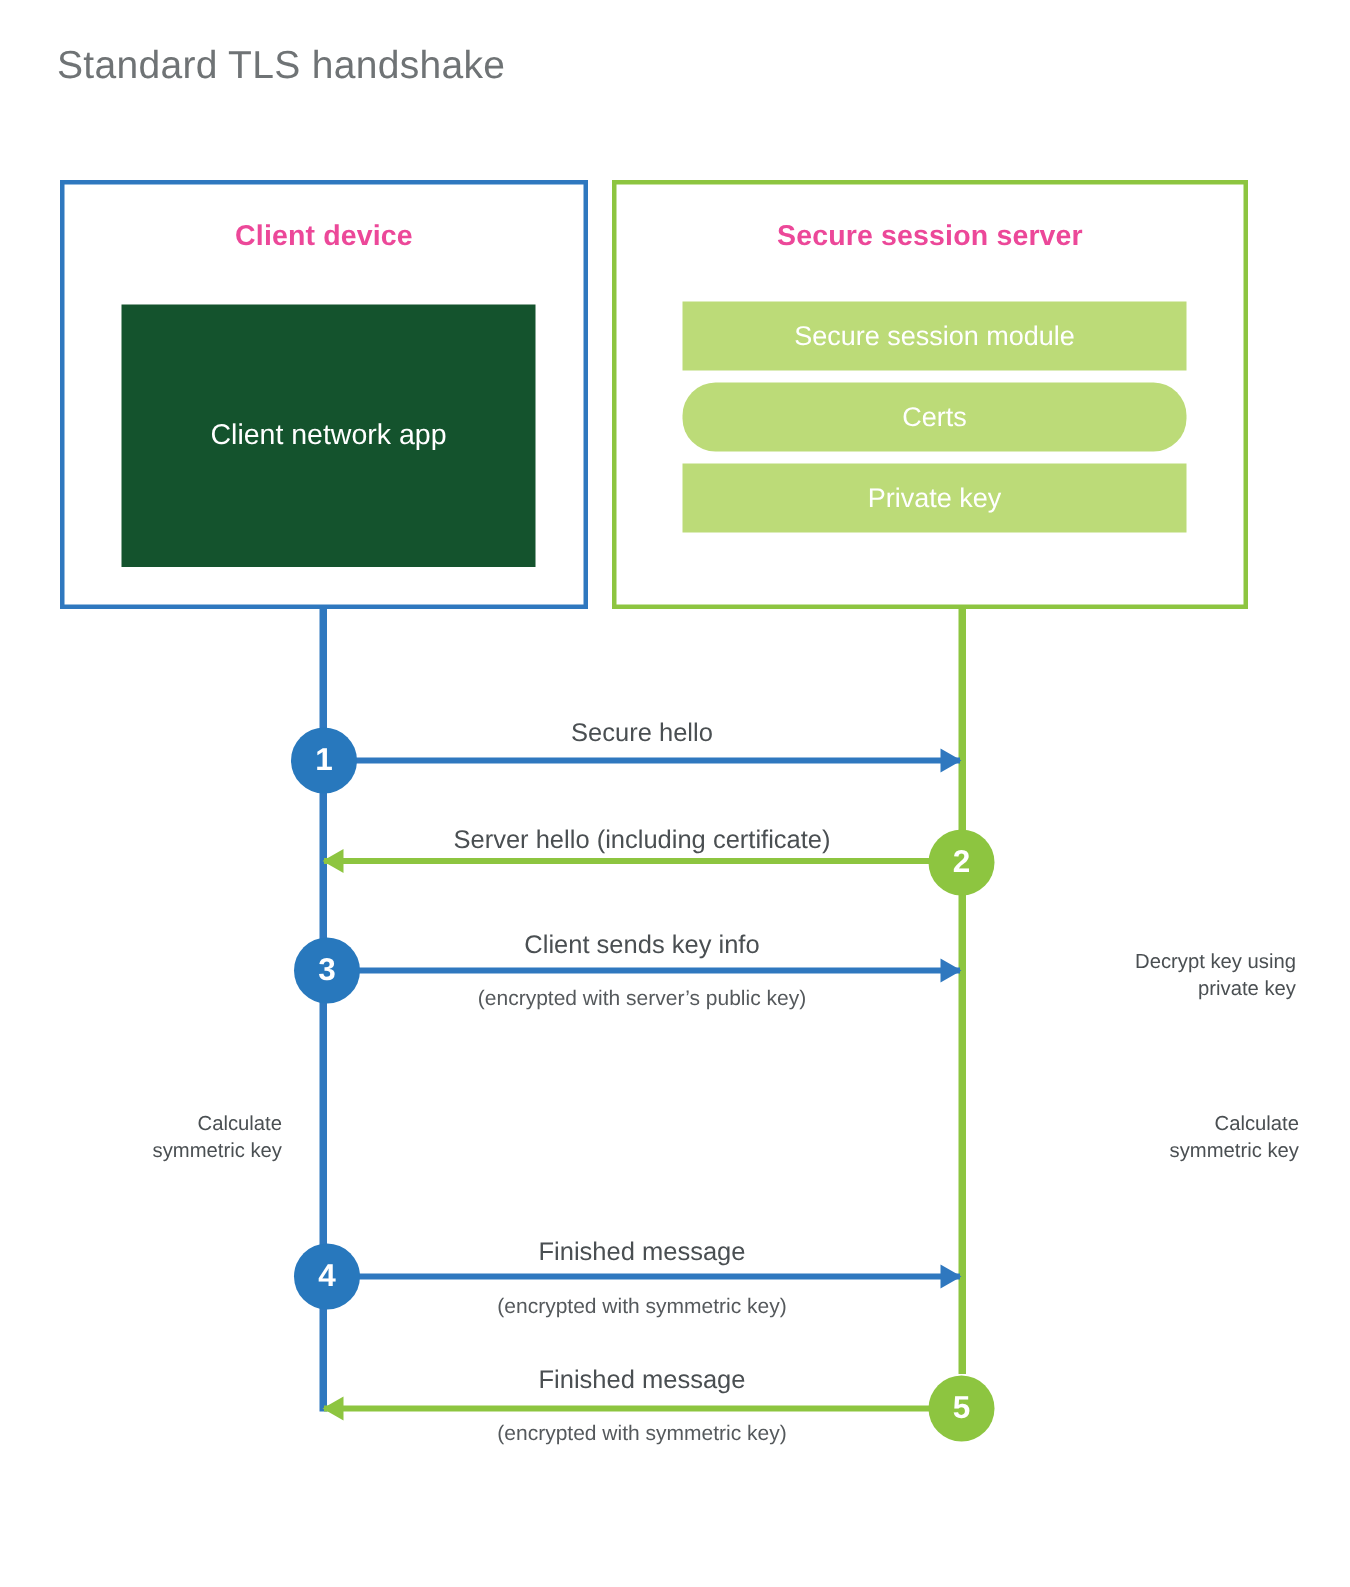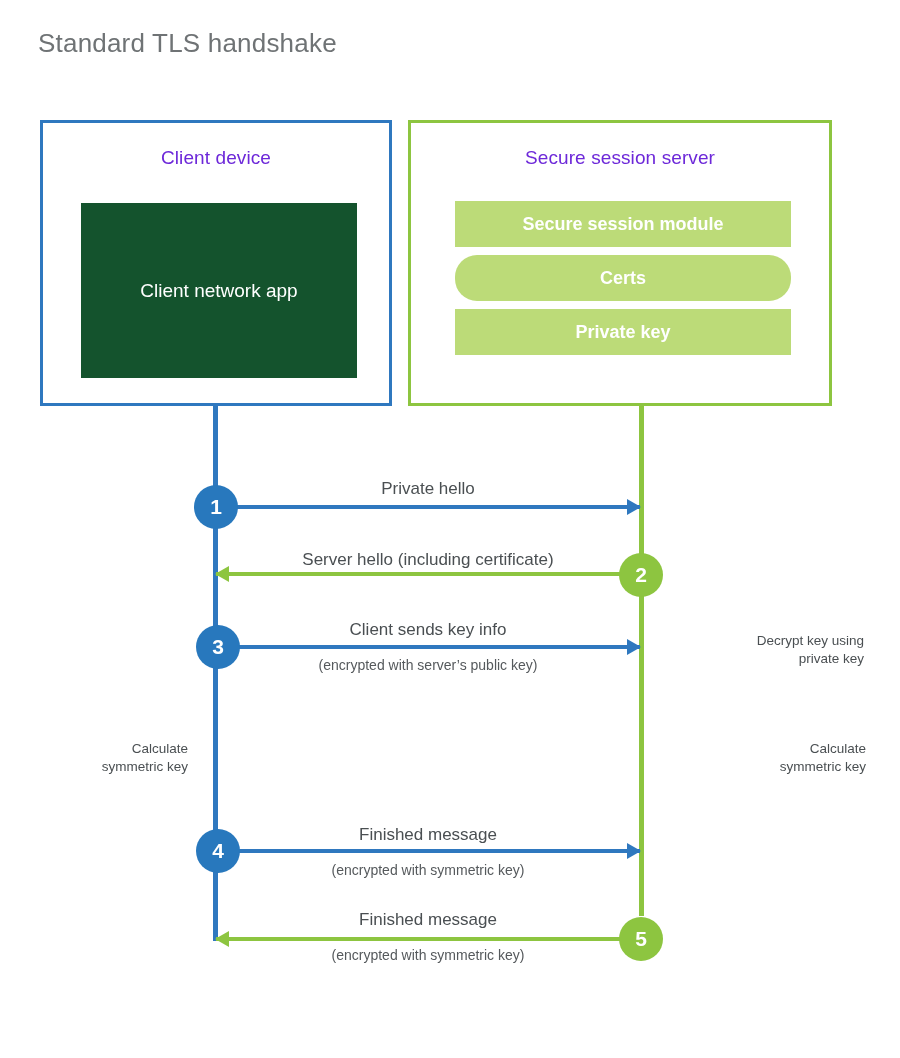--- a/index.html
+++ b/index.html
@@ -18,38 +18,38 @@
     color: #6f7375; white-space: nowrap;
   }
 
   
   .endpoint-box { position: absolute; background: #ffffff; }
   #client-box { left: 40px; top: 120px; width: 352px; height: 286px; border: 3px solid #2f78bf; }
   #server-box { left: 408px; top: 120px; width: 424px; height: 286px; border: 3px solid #8dc540; }
 
   .box-title {
     position: absolute; left: 0; right: 0; top: 24px;
-    text-align: center; font-size: 19px; font-weight: normal;
-    color: #6d28d9; letter-spacing: .1px;
+    text-align: center; font-size: 19px; font-weight: bold;
+    color: #ec4899; letter-spacing: .1px;
   }
 
   
   .app-block {
     position: absolute; left: 38px; top: 80px; width: 276px; height: 175px;
     background: #14532d; color: #ffffff;
     display: flex; align-items: center; justify-content: center; text-align: center;
     font-size: 19px; font-weight: 300; line-height: 1.35; padding: 0 12px;
   }
 
   
   .server-bar {
     position: absolute; left: 44px; width: 336px; height: 46px;
     background: #bcdb78; color: #ffffff;
     display: flex; align-items: center; justify-content: center;
-    font-size: 18px; font-weight: 700;
+    font-size: 18px; font-weight: 400;
   }
   #server-bar-0 { top: 78px; }
   #server-bar-1 { top: 132px; border-radius: 22px; }
   #server-bar-2 { top: 186px; }
 
   
   .lifeline { position: absolute; width: 5px; }
   #client-lifeline { left: 213px; top: 406px; height: 535px; background: #2f78bf; }
   #server-lifeline { left: 639px; top: 406px; height: 510px; background: #8dc540; }
 
@@ -108,21 +108,21 @@
     <div class="server-bar" id="server-bar-1">Certs</div>
     <div class="server-bar" id="server-bar-2">Private key</div>
   </div>
 
   <div class="lifeline" id="client-lifeline"></div>
   <div class="lifeline" id="server-lifeline"></div>
 
   <div class="flow-arrow blue" style="left:216px; top:505px; width:424px;">
     <span class="head"></span>
   </div>
-  <div class="flow-label" style="left:216px; top:479px; width:424px;">Private hello</div>
+  <div class="flow-label" style="left:216px; top:479px; width:424px;">Secure hello</div>
   <div class="step-badge blue" style="left:194px; top:485px;">1</div>
 
   <div class="flow-arrow green" style="left:216px; top:572px; width:424px;">
     <span class="head"></span>
   </div>
   <div class="flow-label" style="left:216px; top:550px; width:424px;">Server hello (including certificate)</div>
   <div class="step-badge green" style="left:619px; top:553px;">2</div>
 
   <div class="flow-arrow blue" style="left:216px; top:645px; width:424px;">
     <span class="head"></span>

